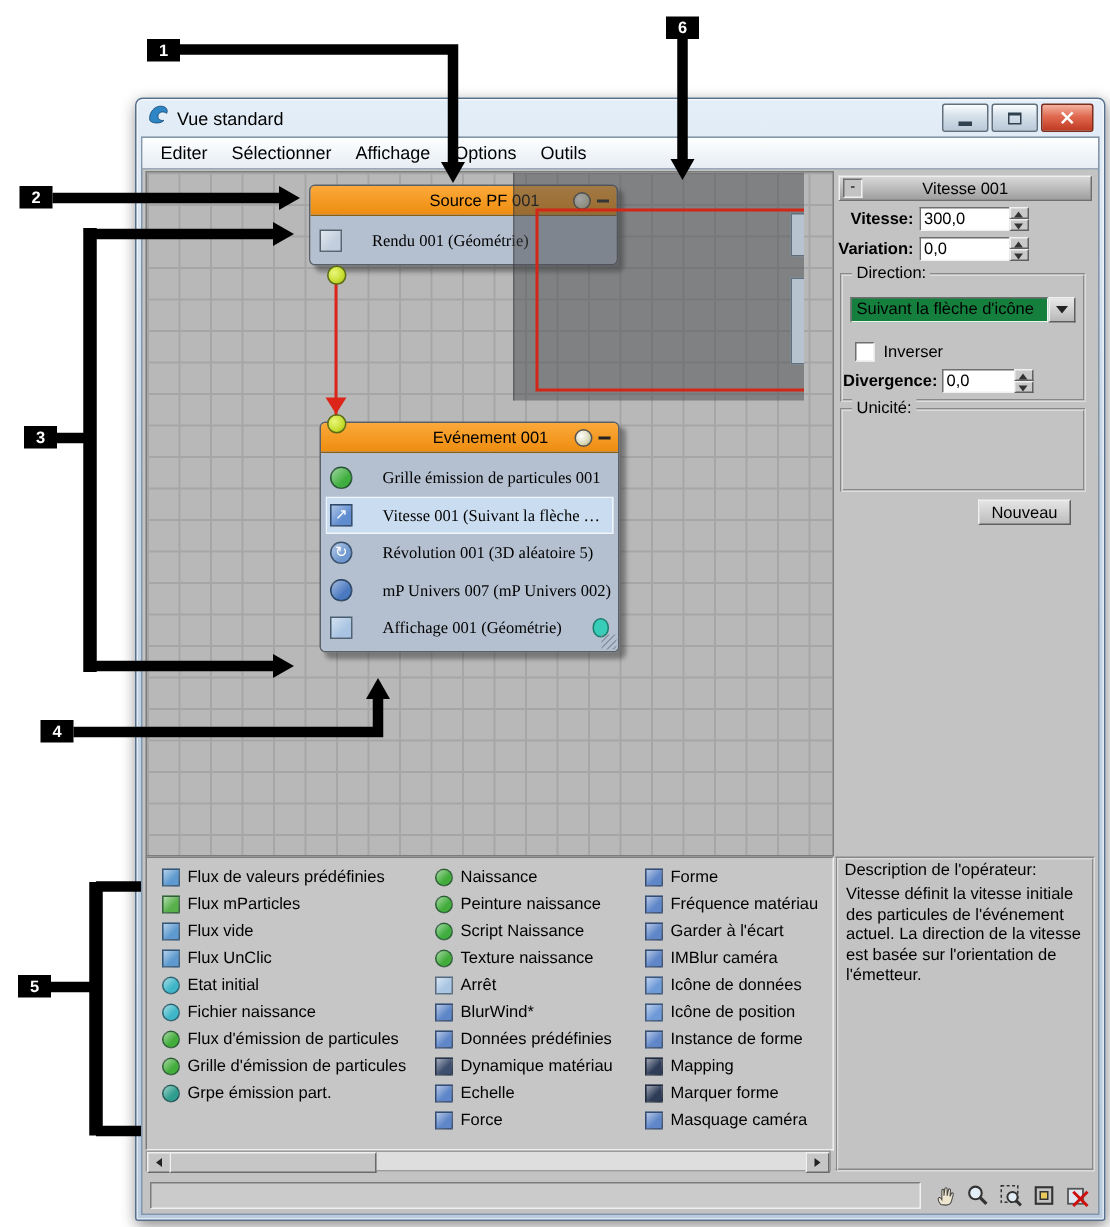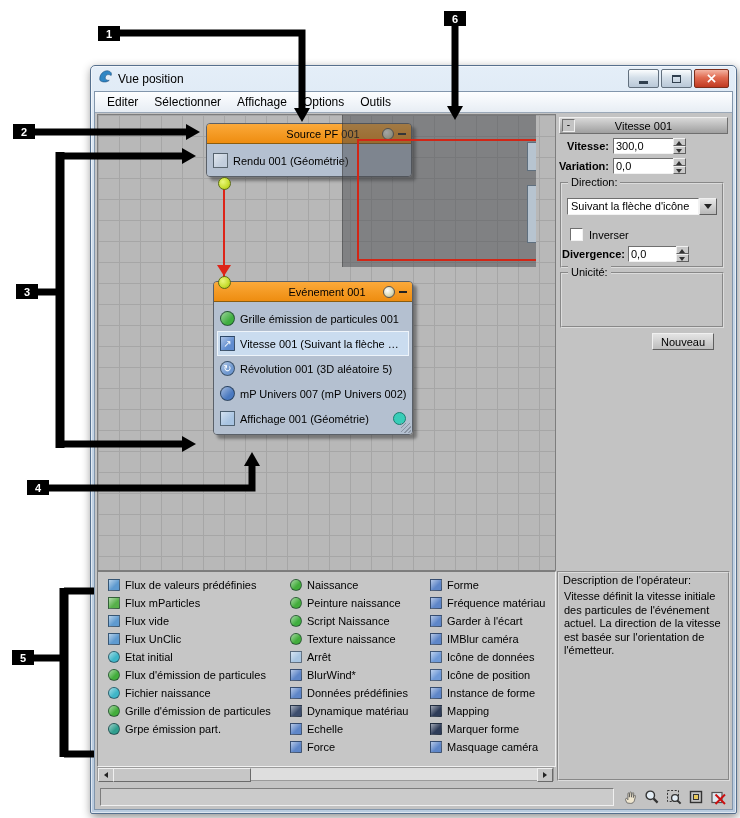--- a/index.html
+++ b/index.html
@@ -37,21 +37,21 @@
         box-shadow:4px 4px 3px rgba(25,25,25,.4);}
   #node-src{left:108px;top:8px;width:204px;z-index:4;}
   #node-evt{left:115px;top:166px;width:198px;z-index:4;}
   .nhead{height:19px;background:linear-gradient(#fba93a,#ee8d10);border-bottom:1px solid #8a5d10;
          border-radius:3px 3px 0 0;display:flex;align-items:center;justify-content:center;position:relative;padding-left:28px;}
   .nctrl{position:absolute;right:5px;top:0;height:19px;display:flex;align-items:center;gap:4px;}
   .bulb{width:10px;height:10px;border-radius:50%;border:1px solid #555;
         background:radial-gradient(circle at 35% 35%,#ffffff,#d8d8b4 60%,#9a9a80);}
   .nmin{width:8px;height:2px;background:#222;}
   .nbody{background:#b4c0d0;border-radius:0 0 3px 3px;padding:4px 3px 3px;position:relative;}
-  .nrow{height:25px;display:flex;align-items:center;gap:5px;padding:0 3px;white-space:nowrap;overflow:hidden;}
+  .nrow{height:25px;display:flex;align-items:center;gap:20px;padding:0 3px;white-space:nowrap;overflow:hidden;font-family:Liberation Serif, serif;}
   .nrow.sel{background:#cadcef;box-shadow:inset 0 0 0 1px #eef4fa;}
   .nicon{flex:0 0 15px;width:15px;height:15px;box-sizing:border-box;border:1px solid rgba(10,25,35,.6);
          background-image:linear-gradient(135deg,rgba(255,255,255,.5),rgba(255,255,255,0) 65%);
          display:flex;align-items:center;justify-content:center;}
   .nicon i{font-style:normal;font-size:10px;line-height:1;color:#fff;}
   .gem{margin-left:auto;width:11px;height:11px;border-radius:50%;background:#38cdb8;border:1px solid #1c7c6e;}
   .grip{position:absolute;right:1px;bottom:1px;width:10px;height:10px;border-bottom-right-radius:3px;
         background:repeating-linear-gradient(135deg,#8a94a2 0 1px,transparent 1px 3px);}
   .dot{position:absolute;width:11px;height:11px;border-radius:50%;z-index:6;border:1px solid #5c6c14;
        background:radial-gradient(circle at 35% 35%,#eaf77a,#c6dd2e 60%,#9ab515);}
@@ -85,21 +85,21 @@
   .sd::after{content:"";position:absolute;left:2px;top:2px;border-left:3px solid transparent;
              border-right:3px solid transparent;border-top:4px solid #333;}
   #row-speed{left:0;top:24px;width:173px;} #row-var{left:0;top:44px;width:173px;}
   #row-speed .plabel,#row-var .plabel{left:0;width:52px;}
   #row-speed .tfield,#row-var .tfield{left:56px;width:56px;}
   #row-speed .spin,#row-var .spin{left:116px;}
   .group{position:absolute;left:3px;width:164px;border:2px groove #dcdcdc;box-sizing:border-box;}
   .gtitle{position:absolute;top:-8px;left:6px;background:#c3c3c3;padding:0 3px;}
   #grp-dir{top:68px;height:86px;}
   .combo{position:absolute;left:5px;top:14px;width:150px;height:17px;display:flex;}
-  .combo-text{flex:1;background:#ffffff;border:1px solid;border-color:#6f6f6f #f2f2f2 #f2f2f2 #6f6f6f;
+  .combo-text{flex:1;background:#15803d;border:1px solid;border-color:#6f6f6f #f2f2f2 #f2f2f2 #6f6f6f;
               padding:1px 3px;white-space:nowrap;overflow:hidden;}
   .combo-btn{width:16px;background:linear-gradient(#e8e8e8,#b8b8b8);border:1px solid;
              border-color:#f0f0f0 #5f5f5f #5f5f5f #f0f0f0;display:flex;align-items:center;justify-content:center;}
   .tri-down{width:0;height:0;border-left:4px solid transparent;border-right:4px solid transparent;border-top:5px solid #222;}
   .chk-row{position:absolute;left:8px;top:44px;display:flex;align-items:center;gap:6px;}
   .checkbox{width:11px;height:11px;background:#fff;border:1px solid;border-color:#6f6f6f #f2f2f2 #f2f2f2 #6f6f6f;}
   #row-div{left:0;top:62px;width:160px;}
   #row-div .plabel{left:0;width:62px;} #row-div .tfield{left:66px;width:46px;} #row-div .spin{left:114px;}
   #grp-uni{top:158px;height:56px;}
   #row-seed{left:0;top:10px;width:160px;}
@@ -150,21 +150,21 @@
 
 <div class="stage">
 
   <div class="window">
     <div class="titlebar">
       <span>
         <svg width="15" height="15" viewBox="0 0 16 16">
             <path d="M2 12 C1 6 6 1 11 2 C14 2.6 15 5 14 7 C12 5.5 9 5.5 8 8 C7 10.5 9 12.5 12 12 C10 14.5 4 14.5 2 12 Z" fill="#2f86c4" stroke="#1a4a77" stroke-width="0.6"></path>
           </svg>
       </span>
-      <span class="title">Vue position</span>
+      <span class="title">Vue standard</span>
       <div class="caps">
         <div class="cap-btn">
             <div class="g-min"></div>
           </div>
         <div class="cap-btn">
             <div class="g-max"></div>
           </div>
         <div class="cap-btn cap-close">
           <svg width="9" height="9" viewBox="0 0 10 10">
               <path d="M1 1 L9 9 M9 1 L1 9" stroke="#fff" stroke-width="1.8"></path>
@@ -326,26 +326,26 @@
             </div>
           <div class="depot-item">
               <span class="dicon" style="background-color: rgb(94, 154, 208);"></span>
               <span>Flux UnClic</span>
             </div>
           <div class="depot-item">
               <span class="dicon" style="background-color: rgb(63, 182, 200); border-radius: 50%;"></span>
               <span>Etat initial</span>
             </div>
           <div class="depot-item">
+              <span class="dicon" style="background-color: rgb(63, 182, 200); border-radius: 50%;"></span>
+              <span>Fichier naissance</span>
+            </div>
+          <div class="depot-item">
               <span class="dicon" style="background-color: rgb(67, 173, 60); border-radius: 50%;"></span>
               <span>Flux d'émission de particules</span>
-            </div>
-          <div class="depot-item">
-              <span class="dicon" style="background-color: rgb(63, 182, 200); border-radius: 50%;"></span>
-              <span>Fichier naissance</span>
             </div>
           <div class="depot-item">
               <span class="dicon" style="background-color: rgb(67, 173, 60); border-radius: 50%;"></span>
               <span>Grille d'émission de particules</span>
             </div>
           <div class="depot-item">
               <span class="dicon" style="background-color: rgb(47, 158, 142); border-radius: 50%;"></span>
               <span>Grpe émission part.</span>
             </div>
         </div>

